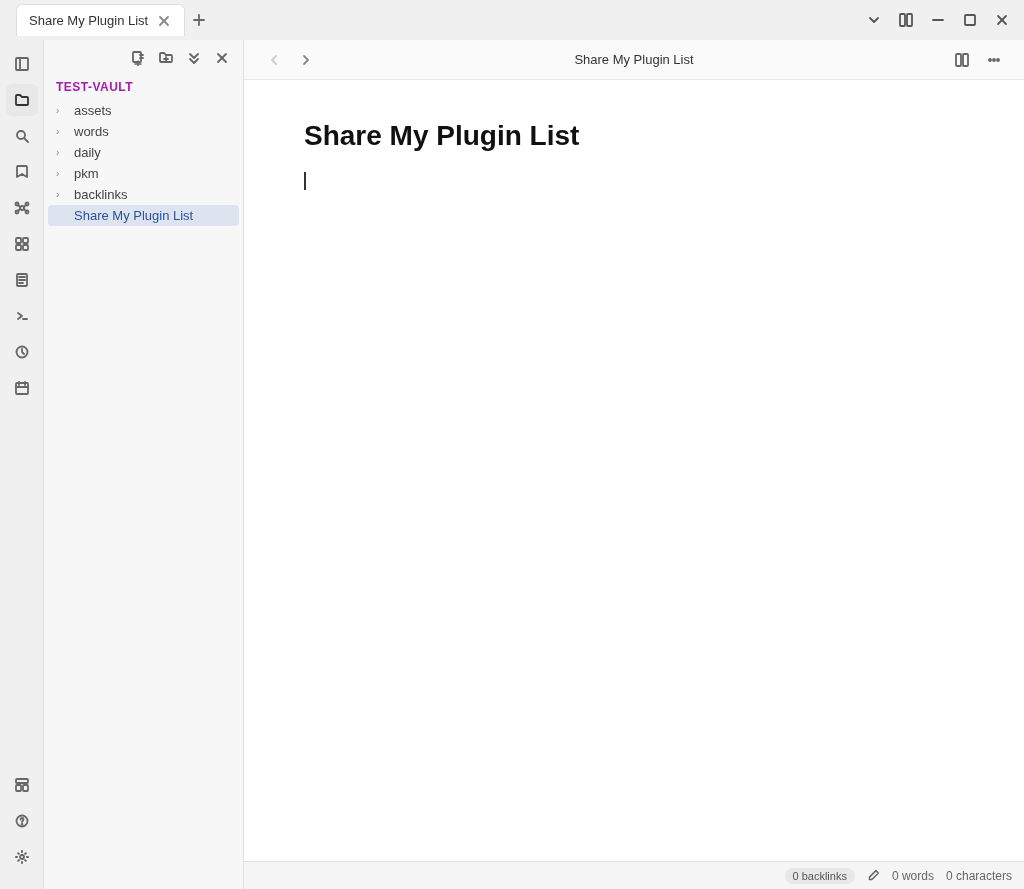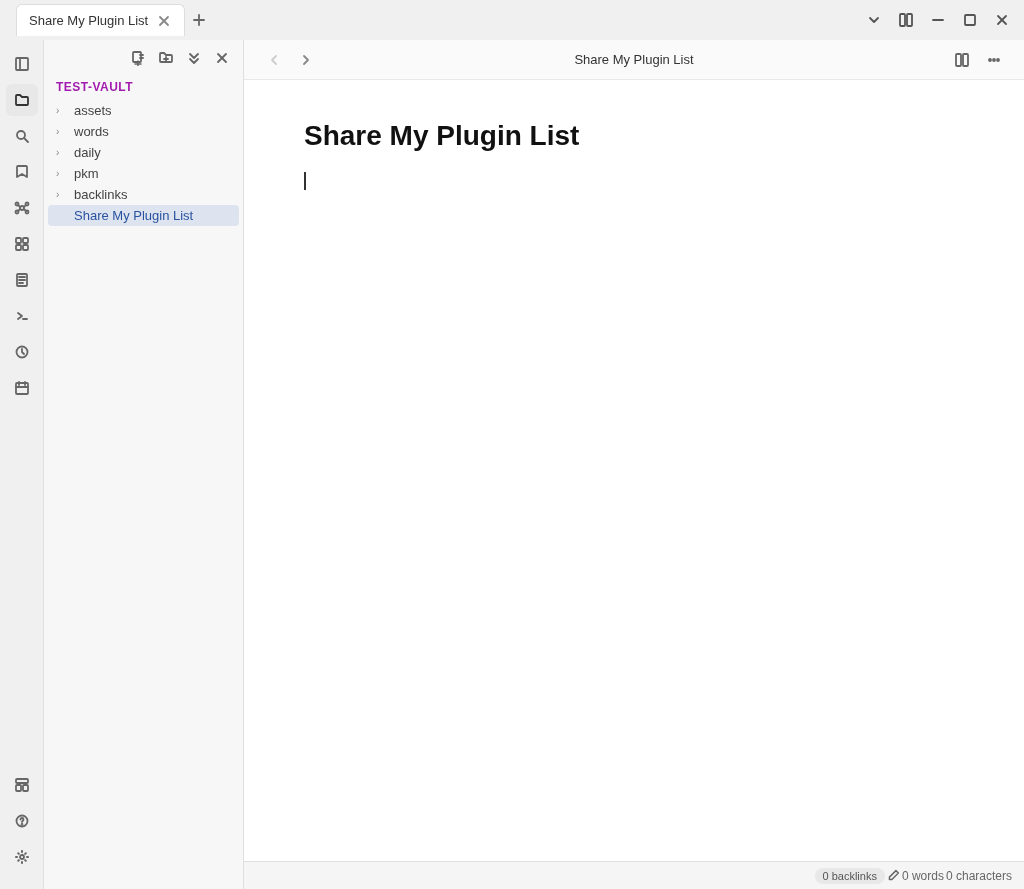--- a/index.html
+++ b/index.html
@@ -124,21 +124,21 @@
       display: inline-block; width: 2px; height: 18px;
       background: #333; animation: blink 1s step-end infinite;
       vertical-align: middle;
     }
     @keyframes blink { 50% { opacity: 0; } }
 
     
     .status-bar {
       height: 28px; background: #f5f5f5; border-top: 1px solid #e0e0e0;
       display: flex; align-items: center; justify-content: flex-end;
-      padding: 0 12px; gap: 2px; font-size: 12px; color: #666;
+      padding: 0 12px; gap: 12px; font-size: 12px; color: #666;
     }
     .status-item { display: flex; align-items: center; gap: 4px; }
     .status-backlinks { 
       background: #e8e8e8; border-radius: 10px; padding: 2px 8px; font-size: 11px; color: #555;
     }
 
     
     svg { width: 16px; height: 16px; fill: none; stroke: currentColor; stroke-width: 1.8; stroke-linecap: round; stroke-linejoin: round; }
   </style>
 </head>

